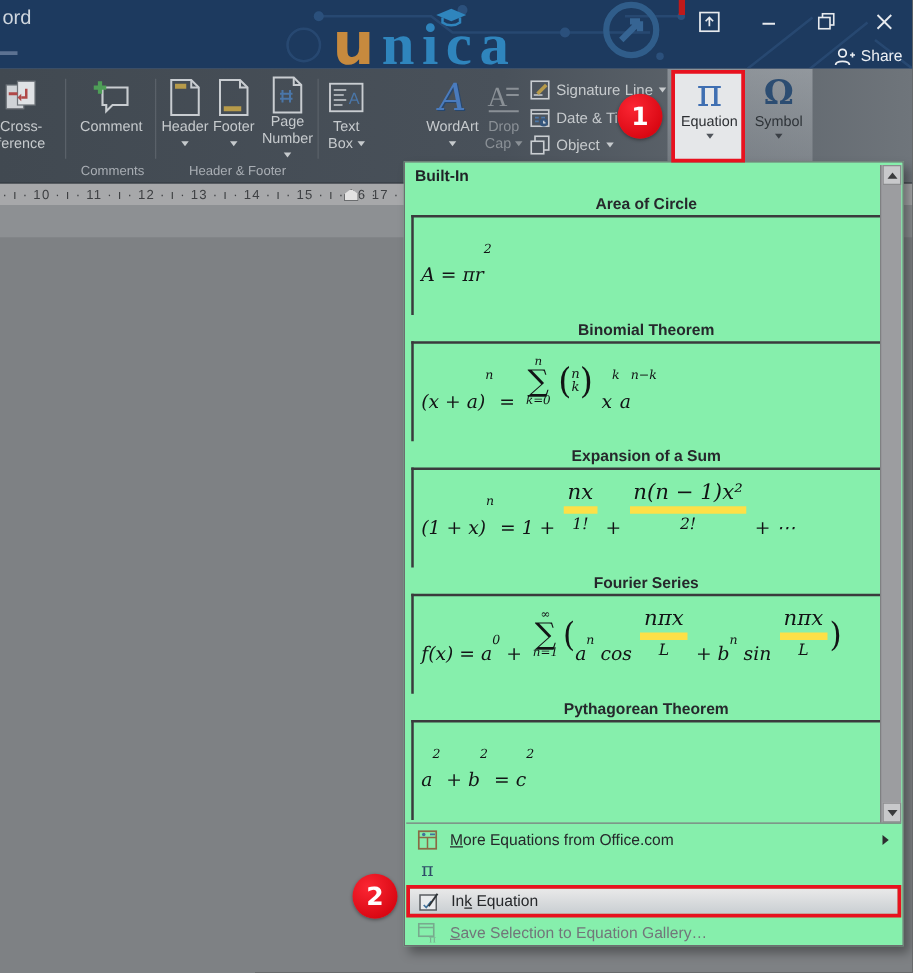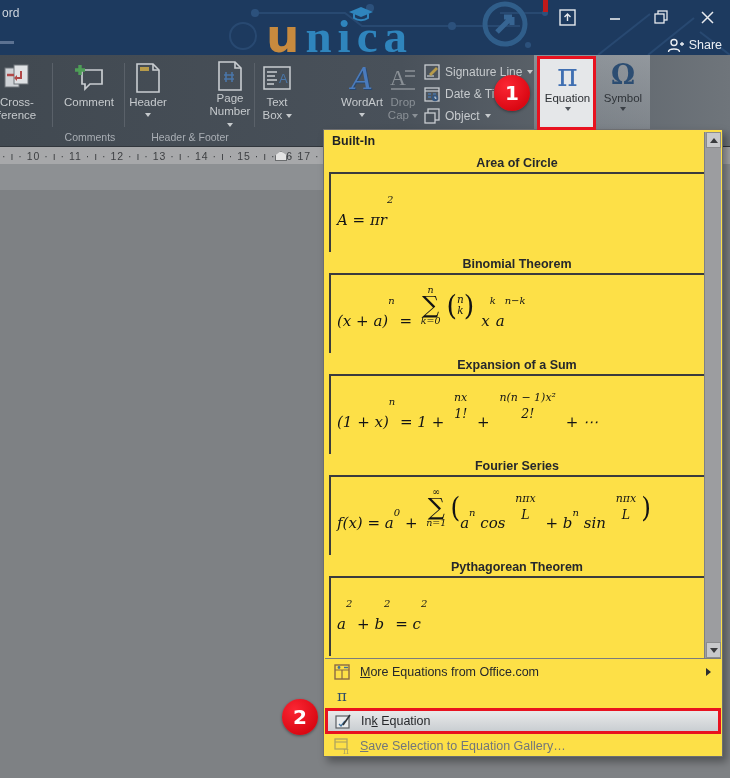--- a/index.html
+++ b/index.html
@@ -2,21 +2,21 @@
 <html><head>
 <meta charset="utf-8">
 <style>
   html,body{margin:0;padding:0;background:#555;}
   #app{position:relative;width:730px;height:778px;overflow:hidden;
        font-family:"Liberation Sans",sans-serif;background:#7e8184;
        -webkit-font-smoothing:antialiased;}
   
   .titlebar{position:absolute;left:0;top:0;width:730px;height:55px;background:#1d3a5f;overflow:hidden;border-bottom:1px solid #8d9196;}
   .deco{position:absolute;pointer-events:none;}
-  .partial-title{position:absolute;left:2px;top:6px;color:#cfd6de;font-size:12px;text-align:right;}
+  .partial-title{position:absolute;left:2px;top:6px;color:#cfd6de;font-size:16px;text-align:right;}
   .tab-dash{position:absolute;left:0;top:41px;width:14px;height:3px;background:#5c7292;}
   .logo{position:absolute;left:266px;top:12px;font-family:"DejaVu Sans",sans-serif;font-weight:700;font-size:47px;letter-spacing:6px;line-height:1;}
   .logo .lu{color:#c78a3e;}
   .logo .lrest{color:#2f85bd;font-family:Liberation Serif, serif;}
   .winbtn{position:absolute;top:4px;width:30px;height:26px;display:flex;align-items:center;justify-content:center;color:#e7eaee;cursor:default;}
   .share{position:absolute;right:8px;top:35px;height:20px;display:flex;align-items:center;gap:5px;color:#eceff3;font-size:12.5px;}
   .redtick{position:absolute;left:543px;top:0;width:5px;height:12px;background:#c01a1a;}
   
   .ribbon{position:absolute;left:0;top:55px;width:730px;height:92px;
           background:linear-gradient(90deg,#414951 0%,#49515a 55%,#5d646b 78%,#6f757b 100%);overflow:hidden;}
@@ -35,31 +35,31 @@
   .ribbon-bottom{position:absolute;left:0;top:91px;width:730px;height:1px;background:#31363c;}
   
   .ruler{position:absolute;left:0;top:147px;width:730px;height:17px;background:#a7a8aa;color:#3e4043;font-size:10.5px;letter-spacing:1px;overflow:hidden;}
   .ruler .rl{position:absolute;left:2px;top:3px;white-space:nowrap;}
   .ruler .rr{position:absolute;left:289px;top:3px;white-space:nowrap;}
   .indent-marker{position:absolute;left:275px;top:4px;width:12px;height:10px;background:#e3e3e3;
       clip-path:polygon(50% 0,100% 45%,100% 100%,0 100%,0 45%);box-shadow:0 0 0 1px #6a6c6e inset;}
   .docband{position:absolute;left:0;top:164px;width:730px;height:26px;background:#8d9093;}
   .docarea{position:absolute;left:0;top:190px;width:730px;height:588px;background:#7e8184;}
   
-  .panel{position:absolute;left:323px;top:129px;width:400px;height:628px;background:#fde047;border:1px solid #6d6e70;box-shadow:4px 5px 8px rgba(0,0,0,.35);box-sizing:border-box;}
+  .panel{position:absolute;left:323px;top:129px;width:400px;height:628px;background:#86efac;border:1px solid #6d6e70;box-shadow:4px 5px 8px rgba(0,0,0,.35);box-sizing:border-box;}
   .builtin{position:absolute;left:8px;top:4px;font-size:12.5px;font-weight:700;color:#1f2226;}
   .gallery{position:absolute;left:5px;top:22px;width:376px;text-align:center;}
   .eq-label{height:20px;line-height:22px;font-size:12.5px;font-weight:700;color:#26282c;}
   .eq-box{height:80px;box-sizing:border-box;border-top:2px solid #3a3b3d;border-left:2px solid #3a3b3d;border-right:1px solid #aeaeae;padding:5px 4px 0 6px;margin-bottom:1px;overflow:hidden;}
   .eq-line{display:flex;align-items:center;font-family:"DejaVu Serif",serif;font-style:italic;font-size:15px;color:#121315;white-space:pre;}
   .eq-line .t{display:inline-block;margin-top:32px;}
   .eqsup{font-size:10px;transform:translateY(-5px);}
   .eqsub{font-size:10px;transform:translateY(5px);}
   .frac{display:inline-flex;flex-direction:column;align-items:center;margin:0 2px;line-height:1;}
-  .frac .num{font-size:11px;padding:0 3px 2px;border-bottom:1px solid #fde047;}
+  .frac .num{font-size:17px;padding:0 3px 2px;border-bottom:6px solid #fde047;}
   .frac .den{font-size:12.5px;padding-top:2px;}
   .sum{display:inline-flex;flex-direction:column;align-items:center;line-height:1;margin:0 4px;}
   .sum .lim{font-size:9.5px;}
   .sum .sig{font-size:24px;font-style:normal;line-height:22px;}
   .binom{display:inline-flex;align-items:center;margin:0 2px;line-height:1;}
   .binom .bp{font-size:27px;font-weight:300;transform:scaleY(1.05);font-style:normal;}
   .binom .bstack{display:inline-flex;flex-direction:column;align-items:center;}
   .binom .bstack span{font-size:10.5px;line-height:11px;}
   .bigp{font-size:25px;font-weight:300;transform:scaleY(1.08);display:inline-block;font-style:normal;}
   
@@ -190,20 +190,31 @@
         <svg width="26" height="32">
             <path d="M2 2 h16 l6 6 v22 h-22 z" fill="none" stroke="#c9cdd1" stroke-width="1.6"></path>
             <path d="M18 2 v6 h6" fill="none" stroke="#c9cdd1" stroke-width="1.6"></path>
             <rect x="5" y="5" width="9" height="4" fill="#b79b4a"></rect>
           </svg>
       </span>
       <span>Header</span>
       <span class="caret" style="margin-top:4px"></span>
     </div>
 
+    <div class="rb" style="left:168px;width:38px">
+      <span class="ric">
+        <svg width="26" height="32">
+            <path d="M2 2 h16 l6 6 v22 h-22 z" fill="none" stroke="#c9cdd1" stroke-width="1.6"></path>
+            <path d="M18 2 v6 h6" fill="none" stroke="#c9cdd1" stroke-width="1.6"></path>
+            <rect x="5" y="23" width="14" height="4" fill="#b79b4a"></rect>
+          </svg>
+      </span>
+      <span>Footer</span>
+      <span class="caret" style="margin-top:4px"></span>
+    </div>
 
     <div class="rb" style="left:206px;width:48px">
       <span class="ric">
         <svg width="26" height="32">
             <path d="M2 2 h16 l6 6 v22 h-22 z" fill="none" stroke="#c9cdd1" stroke-width="1.6"></path>
             <path d="M18 2 v6 h6" fill="none" stroke="#c9cdd1" stroke-width="1.6"></path>
             <path d="M9 12 v10 M15 12 v10 M7 15 h10 M7 19 h10" stroke="#4a76a8" stroke-width="1.6"></path>
           </svg>
       </span>
       <span>Page</span>

